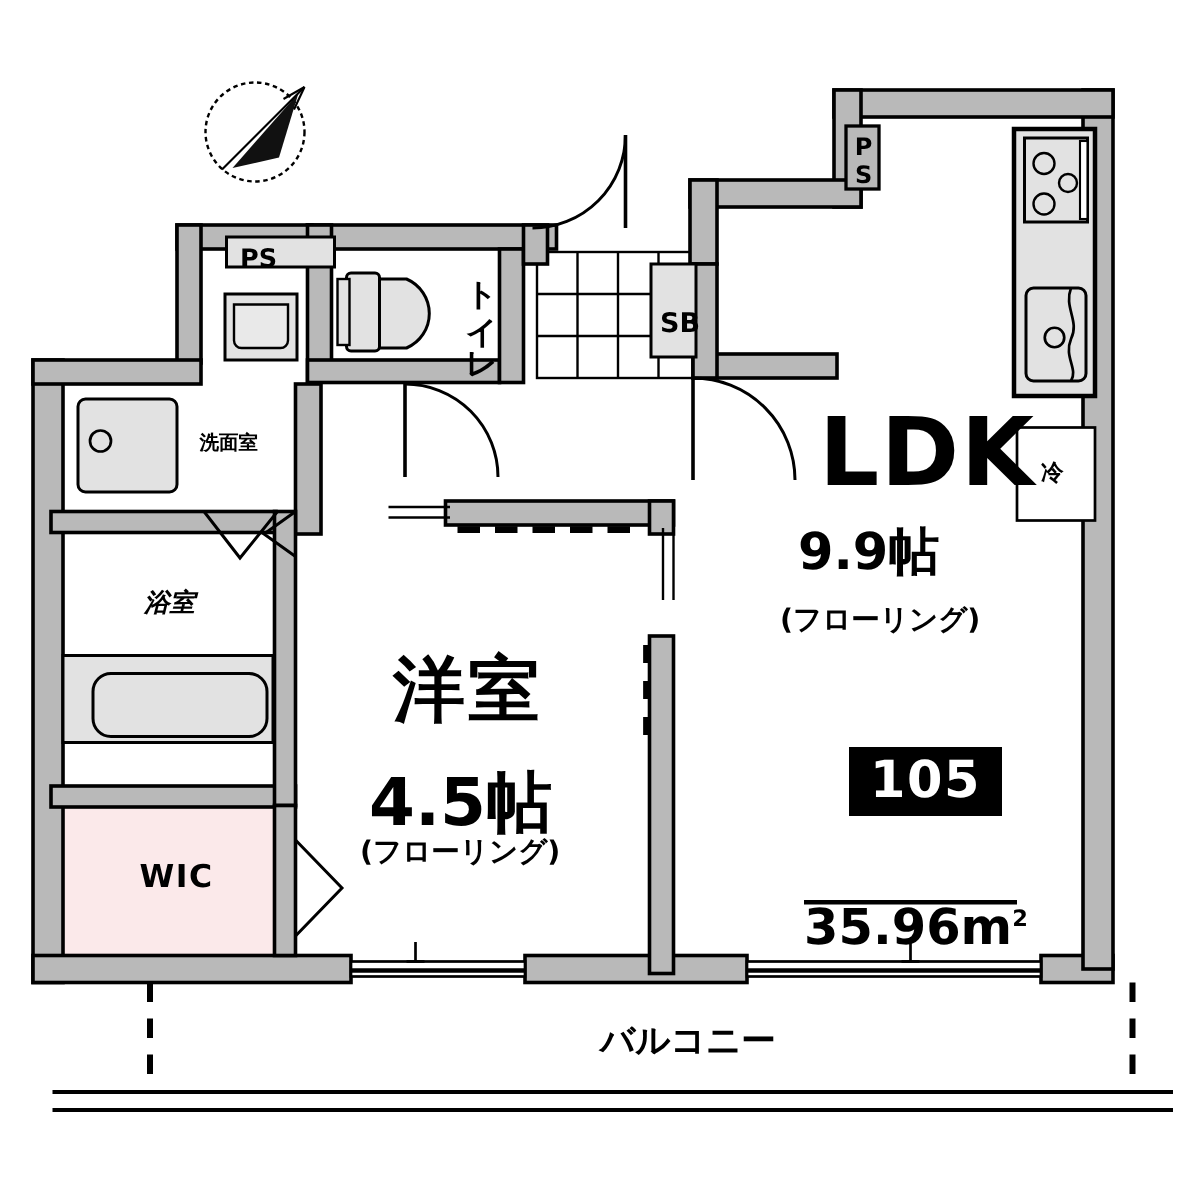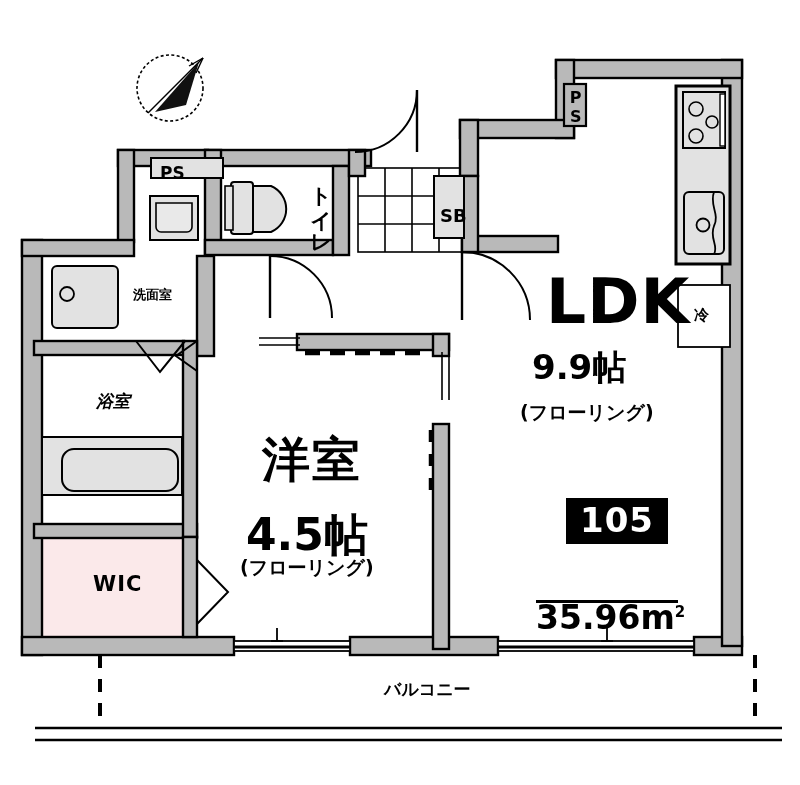--- a/index.html
+++ b/index.html
@@ -17,21 +17,21 @@
   #yoshitsu-size{left:246px;top:506px;font-size:44px;}
   #yoshitsu-floor{left:240px;top:555px;font-size:19px;}
   #roomno{left:566px;top:498px;font-size:34px;color:#fff;background:#000;
           padding:2px 14px 4px 14px;letter-spacing:1px;}
   #area{left:536px;top:558px;font-size:33px;margin-top:40px;}
   #area sup{font-size:15px;vertical-align:super;}
   #area-underline{left:536px;top:600px;width:142px;height:3px;background:#000;}
   #senmen{left:133px;top:286px;font-size:13px;}
   #yokushitsu{left:96px;top:390px;font-size:17px;font-style:italic;}
   #wic{left:93px;top:572px;font-size:21px;letter-spacing:1px;}
-  #balcony{left:384px;top:678px;font-size:17px;text-align:center;}
+  #balcony{left:400px;top:678px;font-size:23px;text-align:center;}
   #toilet{left:310px;top:172px;font-size:21px;line-height:1.05;}
   #ps1{left:160px;top:163px;font-size:17px;}
   #ps2{left:568px;top:88px;font-size:16px;line-height:.95;}
   #sb{left:440px;top:205px;font-size:18px;}
   #rei{left:694px;top:306px;font-size:15px;}
 </style>
 </head>
 <body>
 
 <svg id="plan" viewBox="0 0 800 785" xmlns="http://www.w3.org/2000/svg">

